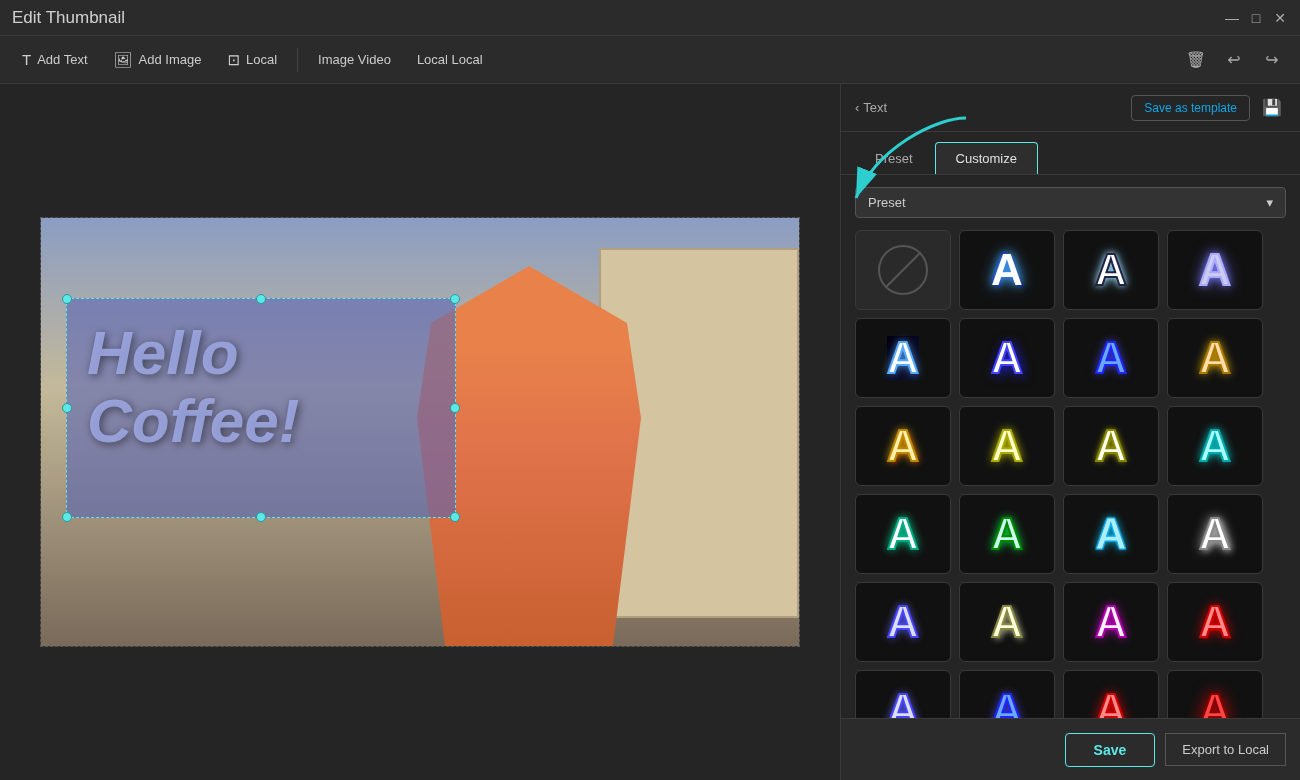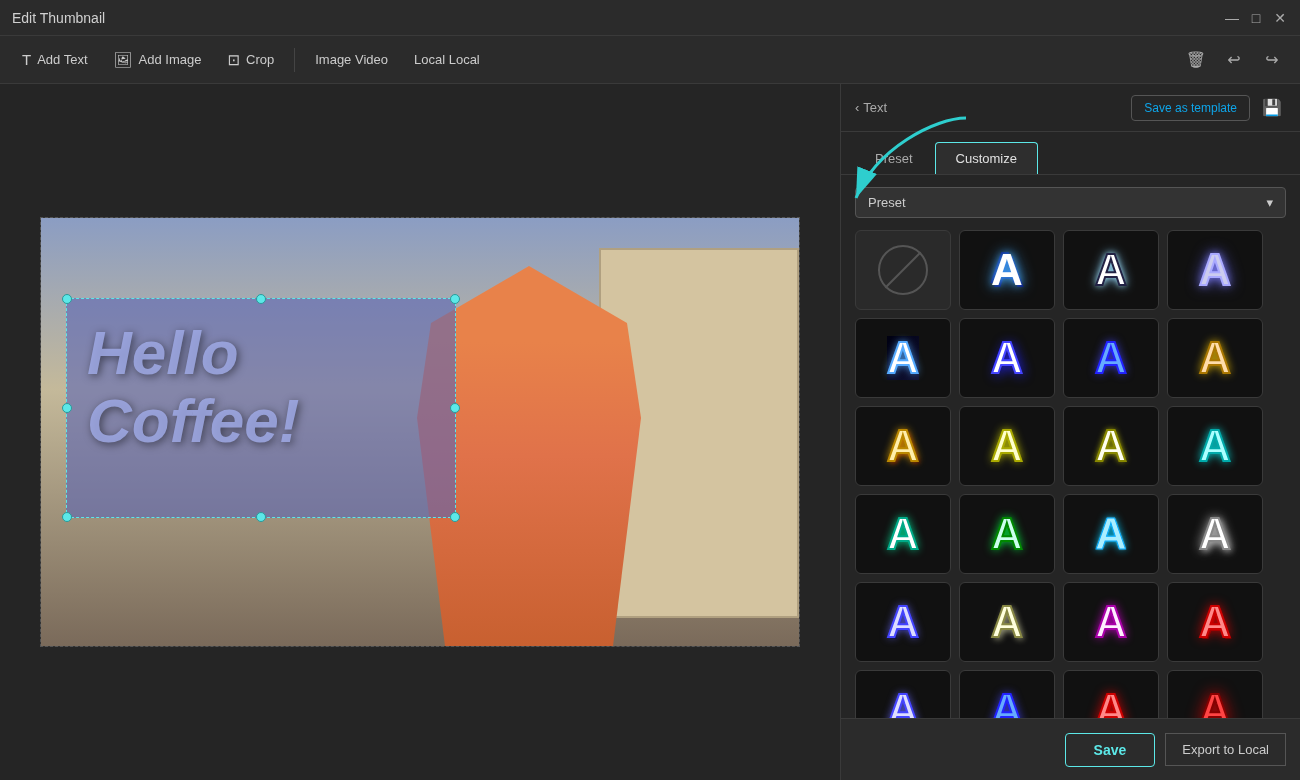--- a/index.html
+++ b/index.html
@@ -18,21 +18,21 @@
     .title-bar {
       background: #2b2b2b;
       height: 36px;
       display: flex;
       align-items: center;
       padding: 0 12px;
       border-bottom: 1px solid #3a3a3a;
       flex-shrink: 0;
     }
     .title-bar-title {
-      font-size: 14px;
+      font-size: 17px;
       color: #d0d0d0;
     }
     .window-controls {
       margin-left: auto;
       display: flex;
       gap: 8px;
     }
     .win-btn {
       width: 16px;
       height: 16px;
@@ -458,21 +458,21 @@
   <button class="toolbar-btn">
     <span class="toolbar-icon">T</span>
     <span>Add Text</span>
   </button>
   <button class="toolbar-btn">
     <span class="toolbar-icon">🖼</span>
     <span>Add Image</span>
   </button>
   <button class="toolbar-btn">
     <span class="toolbar-icon">⊡</span>
-    <span>Crop</span>
+    <span>Local</span>
   </button>
   <div class="toolbar-separator"></div>
   <button class="toolbar-btn">
     <span>Image Video</span>
   </button>
   <button class="toolbar-btn">
     <span>Local Local</span>
   </button>
   <div class="toolbar-spacer"></div>
   <button class="toolbar-action-btn">🗑</button>

